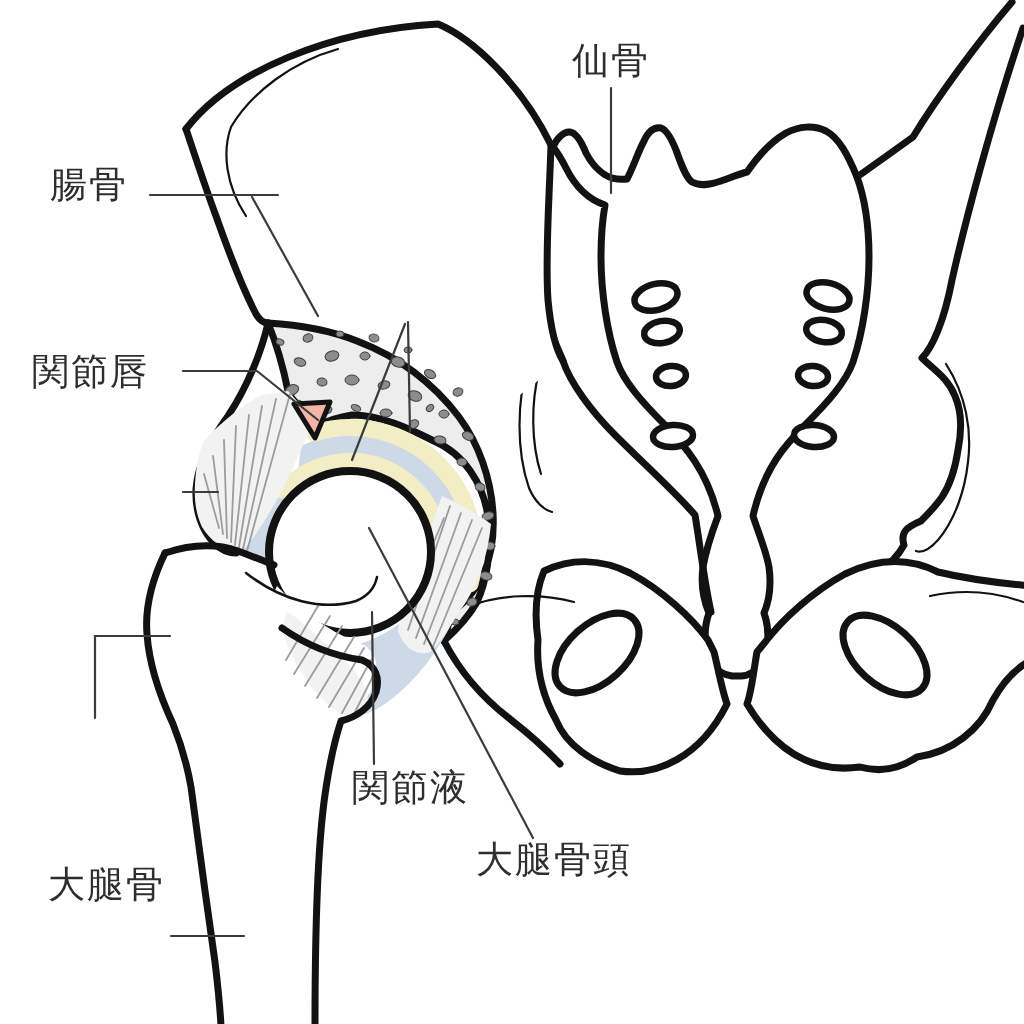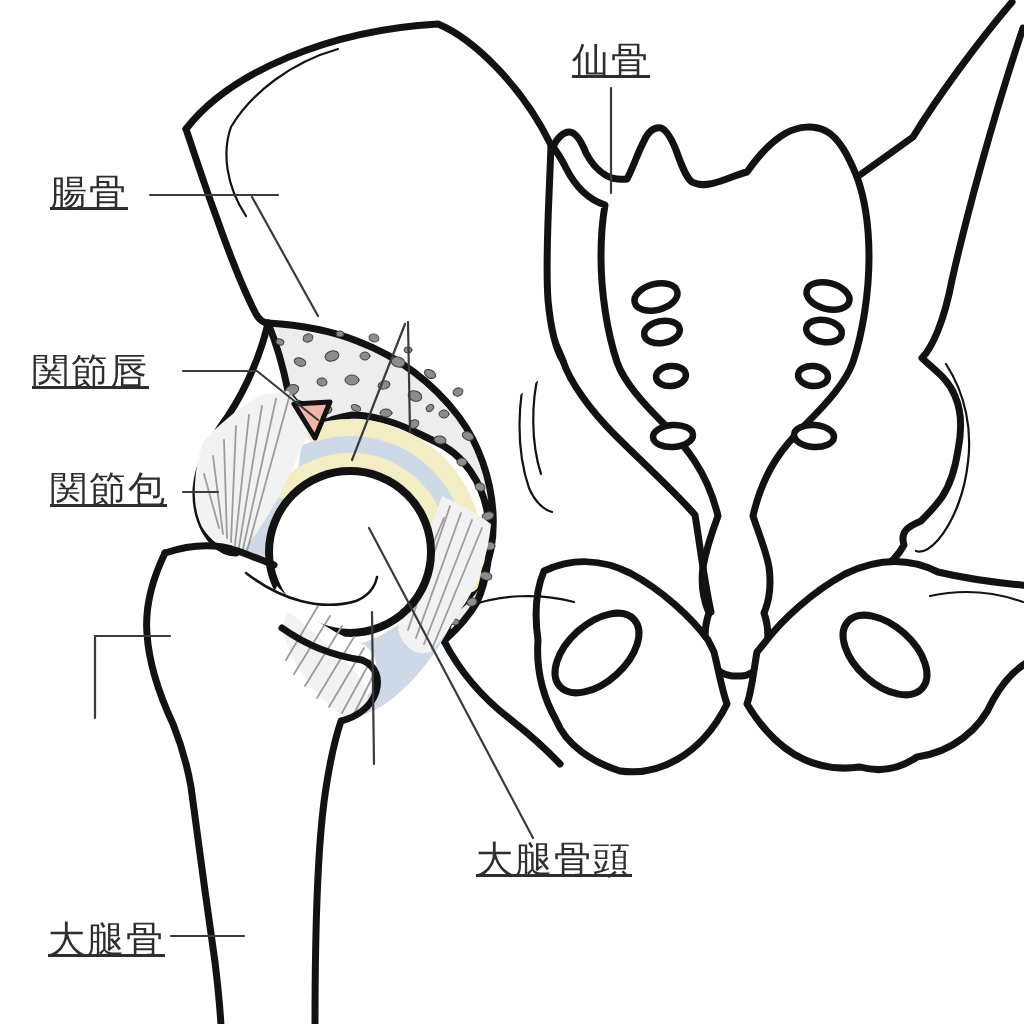--- a/index.html
+++ b/index.html
@@ -6,21 +6,21 @@
     --outline:#121212; --label:#2e2e2e; --leader:#3b3b3b;
     --bone:#ffffff; --section:#ededed; --stipple:#8c8c8c;
     --fluid:#cdd9e6; --cartilage:#f2edc5; --labrum:#f3b5a5;
     --capsule:#f2f2f2; --striation:#9c9c9c; --bg:#ffffff;
   }
   html,body{margin:0;padding:0;background:var(--bg);}
   #stage{position:relative;width:1024px;height:1024px;background:var(--bg);
          font-family:"DejaVu Sans","Liberation Sans",sans-serif;overflow:hidden;}
   #art{position:absolute;left:0;top:0;}
   .lbl{position:absolute;font-size:37px;line-height:1;color:var(--label);
-       letter-spacing:2px;white-space:nowrap;user-select:none;text-decoration:underline;}
+       letter-spacing:2px;white-space:nowrap;user-select:none;}
 </style>
 </head>
 <body>
 
 <div id="stage">
 
 <svg id="art" width="1024" height="1024" viewBox="0 0 1024 1024">
 
   <g fill="none" stroke="var(--outline)" stroke-width="7" stroke-linecap="round" stroke-linejoin="round">
 
@@ -275,19 +275,19 @@
         </g>
     <g>
           <path d="M 533,838 L 369,528"></path>
         </g>
     <g>
           <path d="M 171,936 L 244,936"></path>
         </g>
   </g>
 </svg>
 
-  <div class="lbl" style="left:50px;top:174px">腸骨</div>
+  <div class="lbl" style="left:50px;top:166px">腸骨</div>
   <div class="lbl" style="left:572px;top:42px">仙骨</div>
   <div class="lbl" style="left:32px;top:353px">関節唇</div>
-  <div class="lbl" style="left:50px;top:471px">関節包</div>
+  <div class="lbl" style="left:352px;top:769px">関節液</div>
   <div class="lbl" style="left:476px;top:841px">大腿骨頭</div>
-  <div class="lbl" style="left:48px;top:921px">大腿骨</div>
+  <div class="lbl" style="left:48px;top:866px">大腿骨</div>
 </div>
 
 </body></html>

